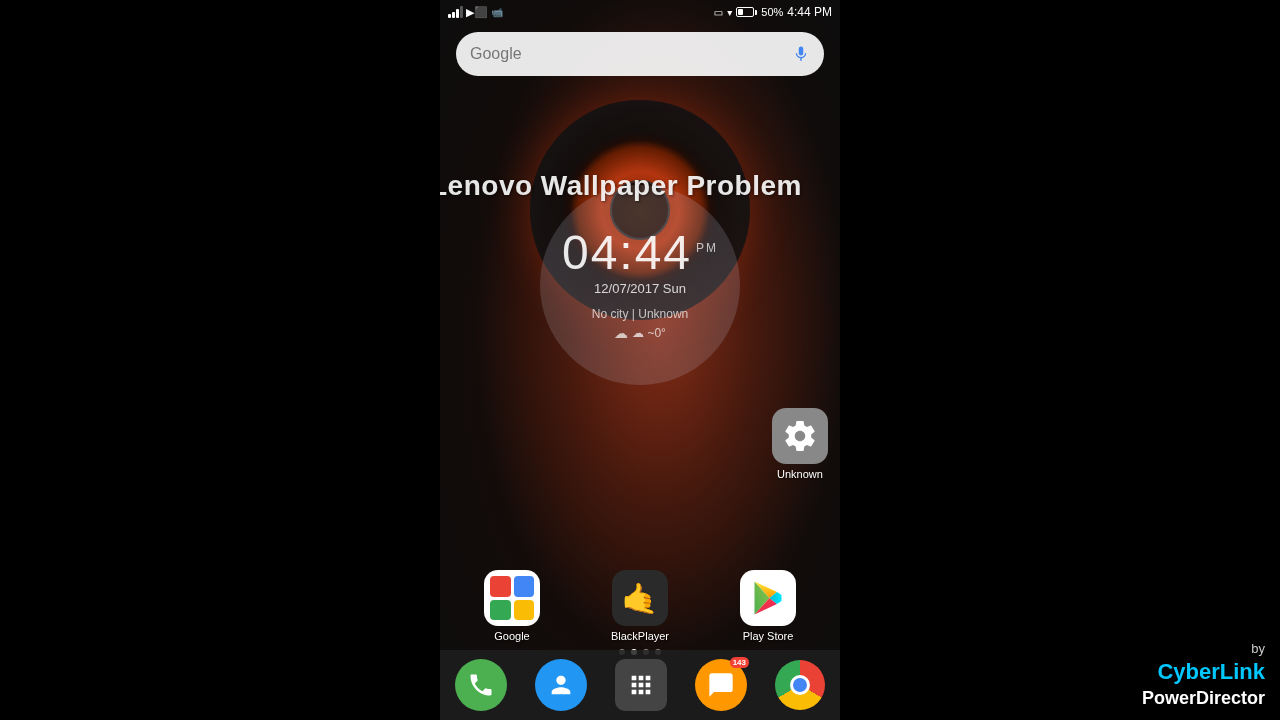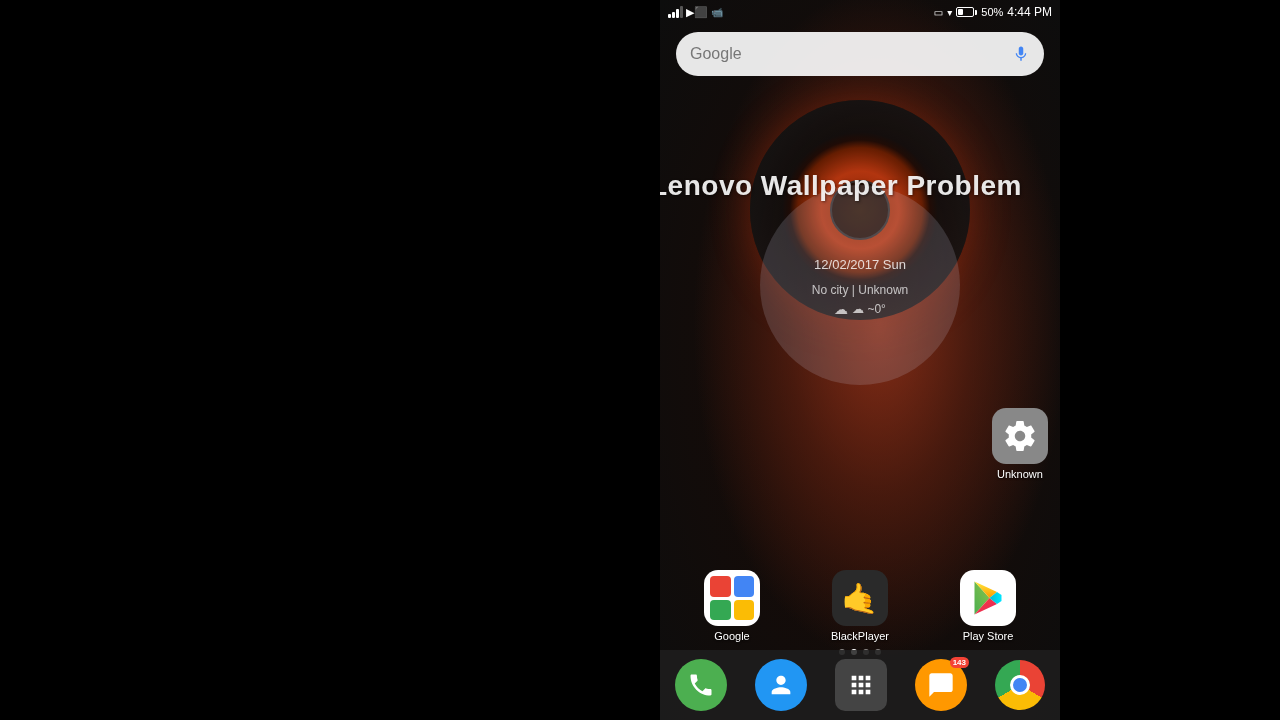--- a/index.html
+++ b/index.html
@@ -547,21 +547,24 @@
       <div class="mic-icon">
         <svg viewBox="0 0 24 24" width="18" height="18" fill="#4285f4">
           <path d="M12 14c1.66 0 3-1.34 3-3V5c0-1.66-1.34-3-3-3S9 3.34 9 5v6c0 1.66 1.34 3 3 3zm5.3-3c0 3-2.54 5.1-5.3 5.1S6.7 14 6.7 11H5c0 3.41 2.72 6.23 6 6.72V21h2v-3.28c3.28-.49 6-3.31 6-6.72h-1.7z"></path>
         </svg>
       </div>
     </div>
 
     <div class="title-overlay">Lenovo Wallpaper Problem</div>
 
     <div class="clock-widget">
-      <div class="clock-date">12/02/2017  Sun</div>
+      <div class="clock-time">
+        <span>04:44</span><span class="clock-ampm">PM</span>
+      </div>
+      <div class="clock-date">12/07/2017  Sun</div>
       <div class="clock-location">No city | Unknown</div>
       <div class="clock-weather">
         <span class="cloud-shape">☁</span>
         <span>☁  ~0°</span>
       </div>
     </div>
 
     <div class="settings-app">
       <div class="settings-icon-wrap">
         <svg class="gear-svg" viewBox="0 0 24 24">
@@ -669,14 +672,23 @@
       <div class="dock-item">
         <div class="chrome-outer">
           <div class="chrome-inner"></div>
         </div>
       </div>
 
     </div>
 
   </div>
 
+  <div class="side-panel right">
+    <div class="powerdir-badge">
+      <div class="powerdir-by">by</div>
+      <div class="powerdir-name">
+        <span style="color:#00c8ff;">Cyber</span><span>Link</span>
+      </div>
+      <div style="font-size:18px; font-weight:bold; color:#fff;">PowerDirector</div>
+    </div>
+  </div>
 
 </div>
 
 </body></html>

